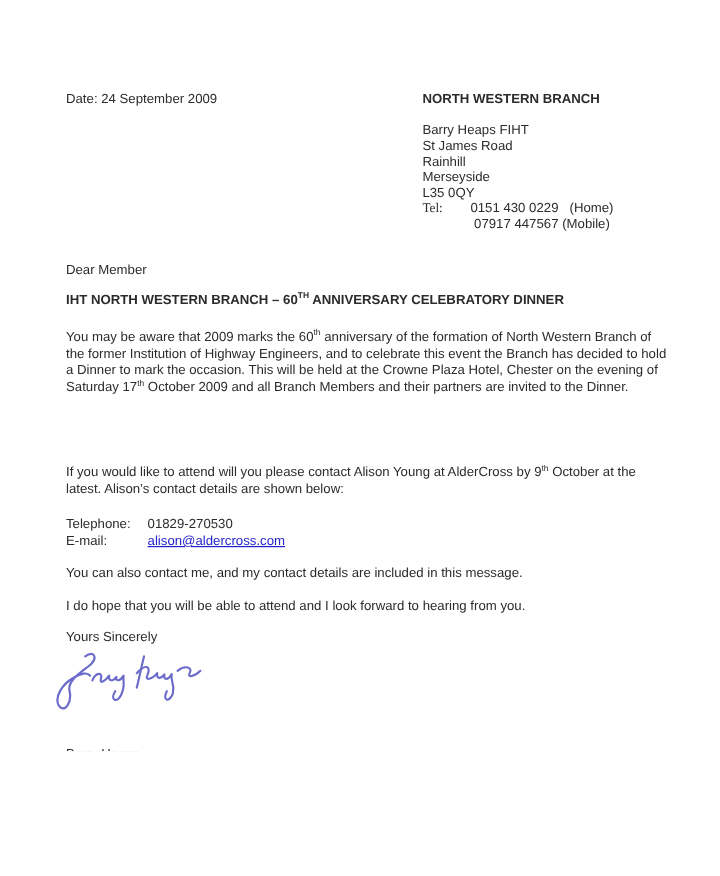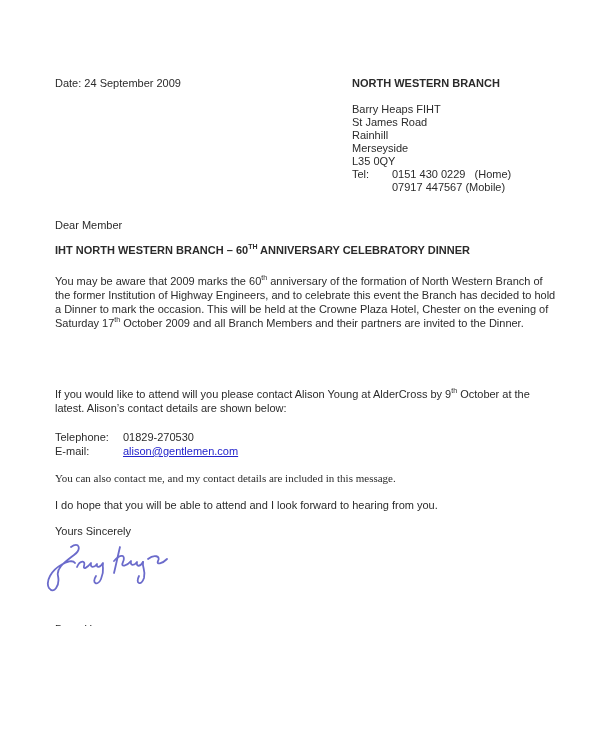--- a/index.html
+++ b/index.html
@@ -9,26 +9,26 @@
     width: 600px;
     height: 626px;
     background: #ffffff;
     font-family: "Liberation Sans", sans-serif;
     font-size: 11px;
     color: #2b2b2b;
     overflow: hidden;
   }
   .abs { position: absolute; }
   .bold { font-weight: bold; }
-  .pre { white-space: pre; }
+  .pre { white-space: pre; text-align: center; }
   .body-par { width: 505px; line-height: 14px; }
   .addr-block { line-height: 13px; }
   .addr-line { height: 13px; }
   .tel-row { display: flex; }
-  .tel-label { display: inline-block; width: 40px; }
+  .tel-label { display: inline-block; width: 40px; font-family: Liberation Serif, serif; }
   .contact-row { height: 14px; line-height: 14px; }
   .contact-label { display: inline-block; width: 68px; }
   .sup { font-size: 7px; vertical-align: super; line-height: 0; }
   a.link, .link {
     color: #2323cb;
     text-decoration: underline;
     cursor: pointer;
   }
   .role-underline { text-decoration: underline; font-weight: bold; }
   .sig-svg { display: block; }
@@ -64,25 +64,25 @@
   <div class="abs body-par" style="left:55px; top:274px;"><span>You may be aware that 2009 marks the 60</span><sup class="sup">th</sup><span> anniversary of the formation of North Western Branch of the former Institution of Highway Engineers, and to celebrate this event the Branch has decided to hold a Dinner to mark the occasion.  This will be held at the Crowne Plaza Hotel, Chester on the evening of Saturday 17</span><sup class="sup">th</sup><span> October 2009 and all Branch Members and their partners are invited to the Dinner.</span></div>
 
 
   <div class="abs body-par" style="left:55px; top:387px;"><span>If you would like to attend will you please contact Alison Young at AlderCross by 9</span><sup class="sup">th</sup><span> October at the latest. Alison’s contact details are shown below:</span></div>
 
   <div class="abs" style="left:55px; top:430px;">
     <div class="contact-row">
       <span class="contact-label">Telephone:</span><span>01829-270530</span>
     </div>
     <div class="contact-row">
-      <span class="contact-label">E-mail:</span><a class="link">alison@gentlemen.com</a>
+      <span class="contact-label">E-mail:</span><a class="link">alison@aldercross.com</a>
     </div>
   </div>
 
-  <div class="abs body-par" style="left:55px; top:471px;font-family:Liberation Serif, serif;">You can also contact me, and my contact details are included in this message.</div>
+  <div class="abs body-par" style="left:55px; top:471px;">You can also contact me, and my contact details are included in this message.</div>
 
   <div class="abs body-par" style="left:55px; top:498px;">I do hope that you will be able to attend and I look forward to hearing from you.</div>
 
   <div class="abs" style="left:55px; top:525px;">Yours Sincerely</div>
 
   <div class="abs" style="left:46px; top:538px;">
     <svg class="sig-svg" width="132" height="60" viewBox="0 0 132 60" xmlns="http://www.w3.org/2000/svg">
       <g fill="none" stroke="#6b6bcb" stroke-width="1.8" stroke-linecap="round" stroke-linejoin="round">
         <path d="M25,9 C33,3 36,11 28,17 C19,24 10,30 12,38 C14,47 8,57 3,50 C-1,43 6,32 15,27 C21,23 27,22 29,25" stroke="#6b6bcb"></path>
         <path d="M31,29 C34,22 40,22 38,28 C37,32 41,30 45,25 C44,30 48,30 51,26 C50,30 54,30 57,25 C56,31 59,32 55,41 C52,48 45,46 50,38" stroke="#6b6bcb"></path>

